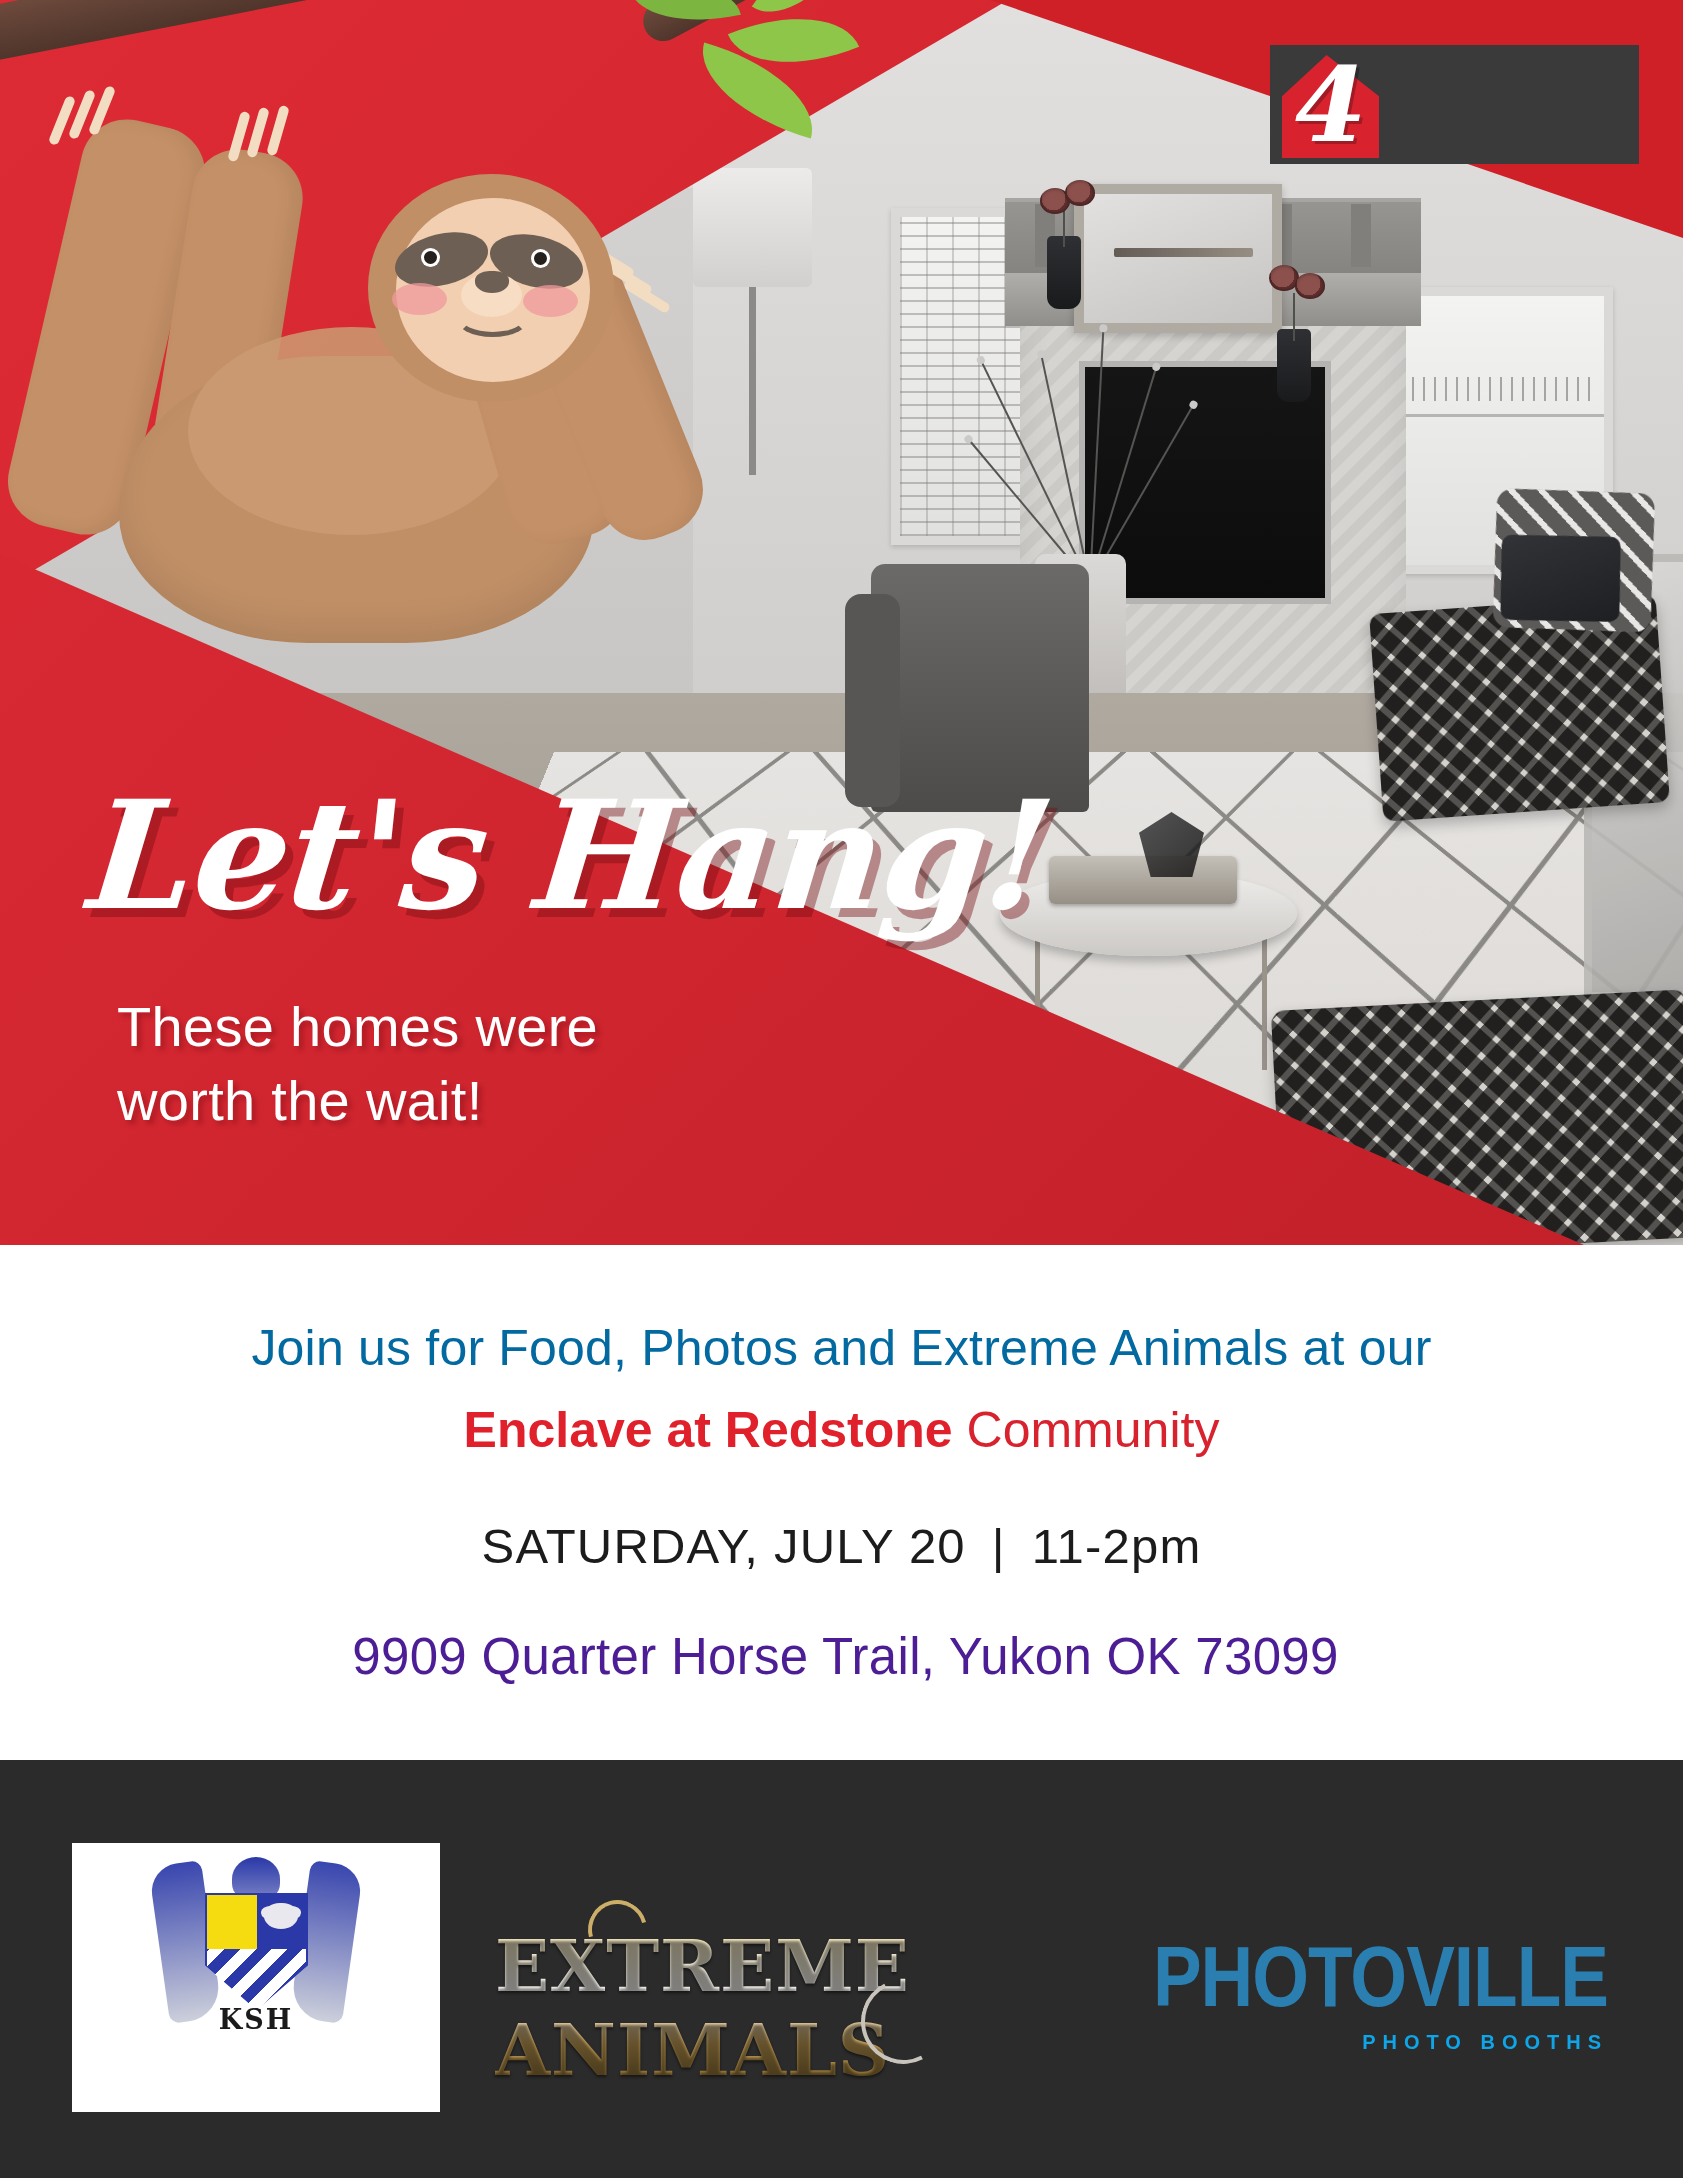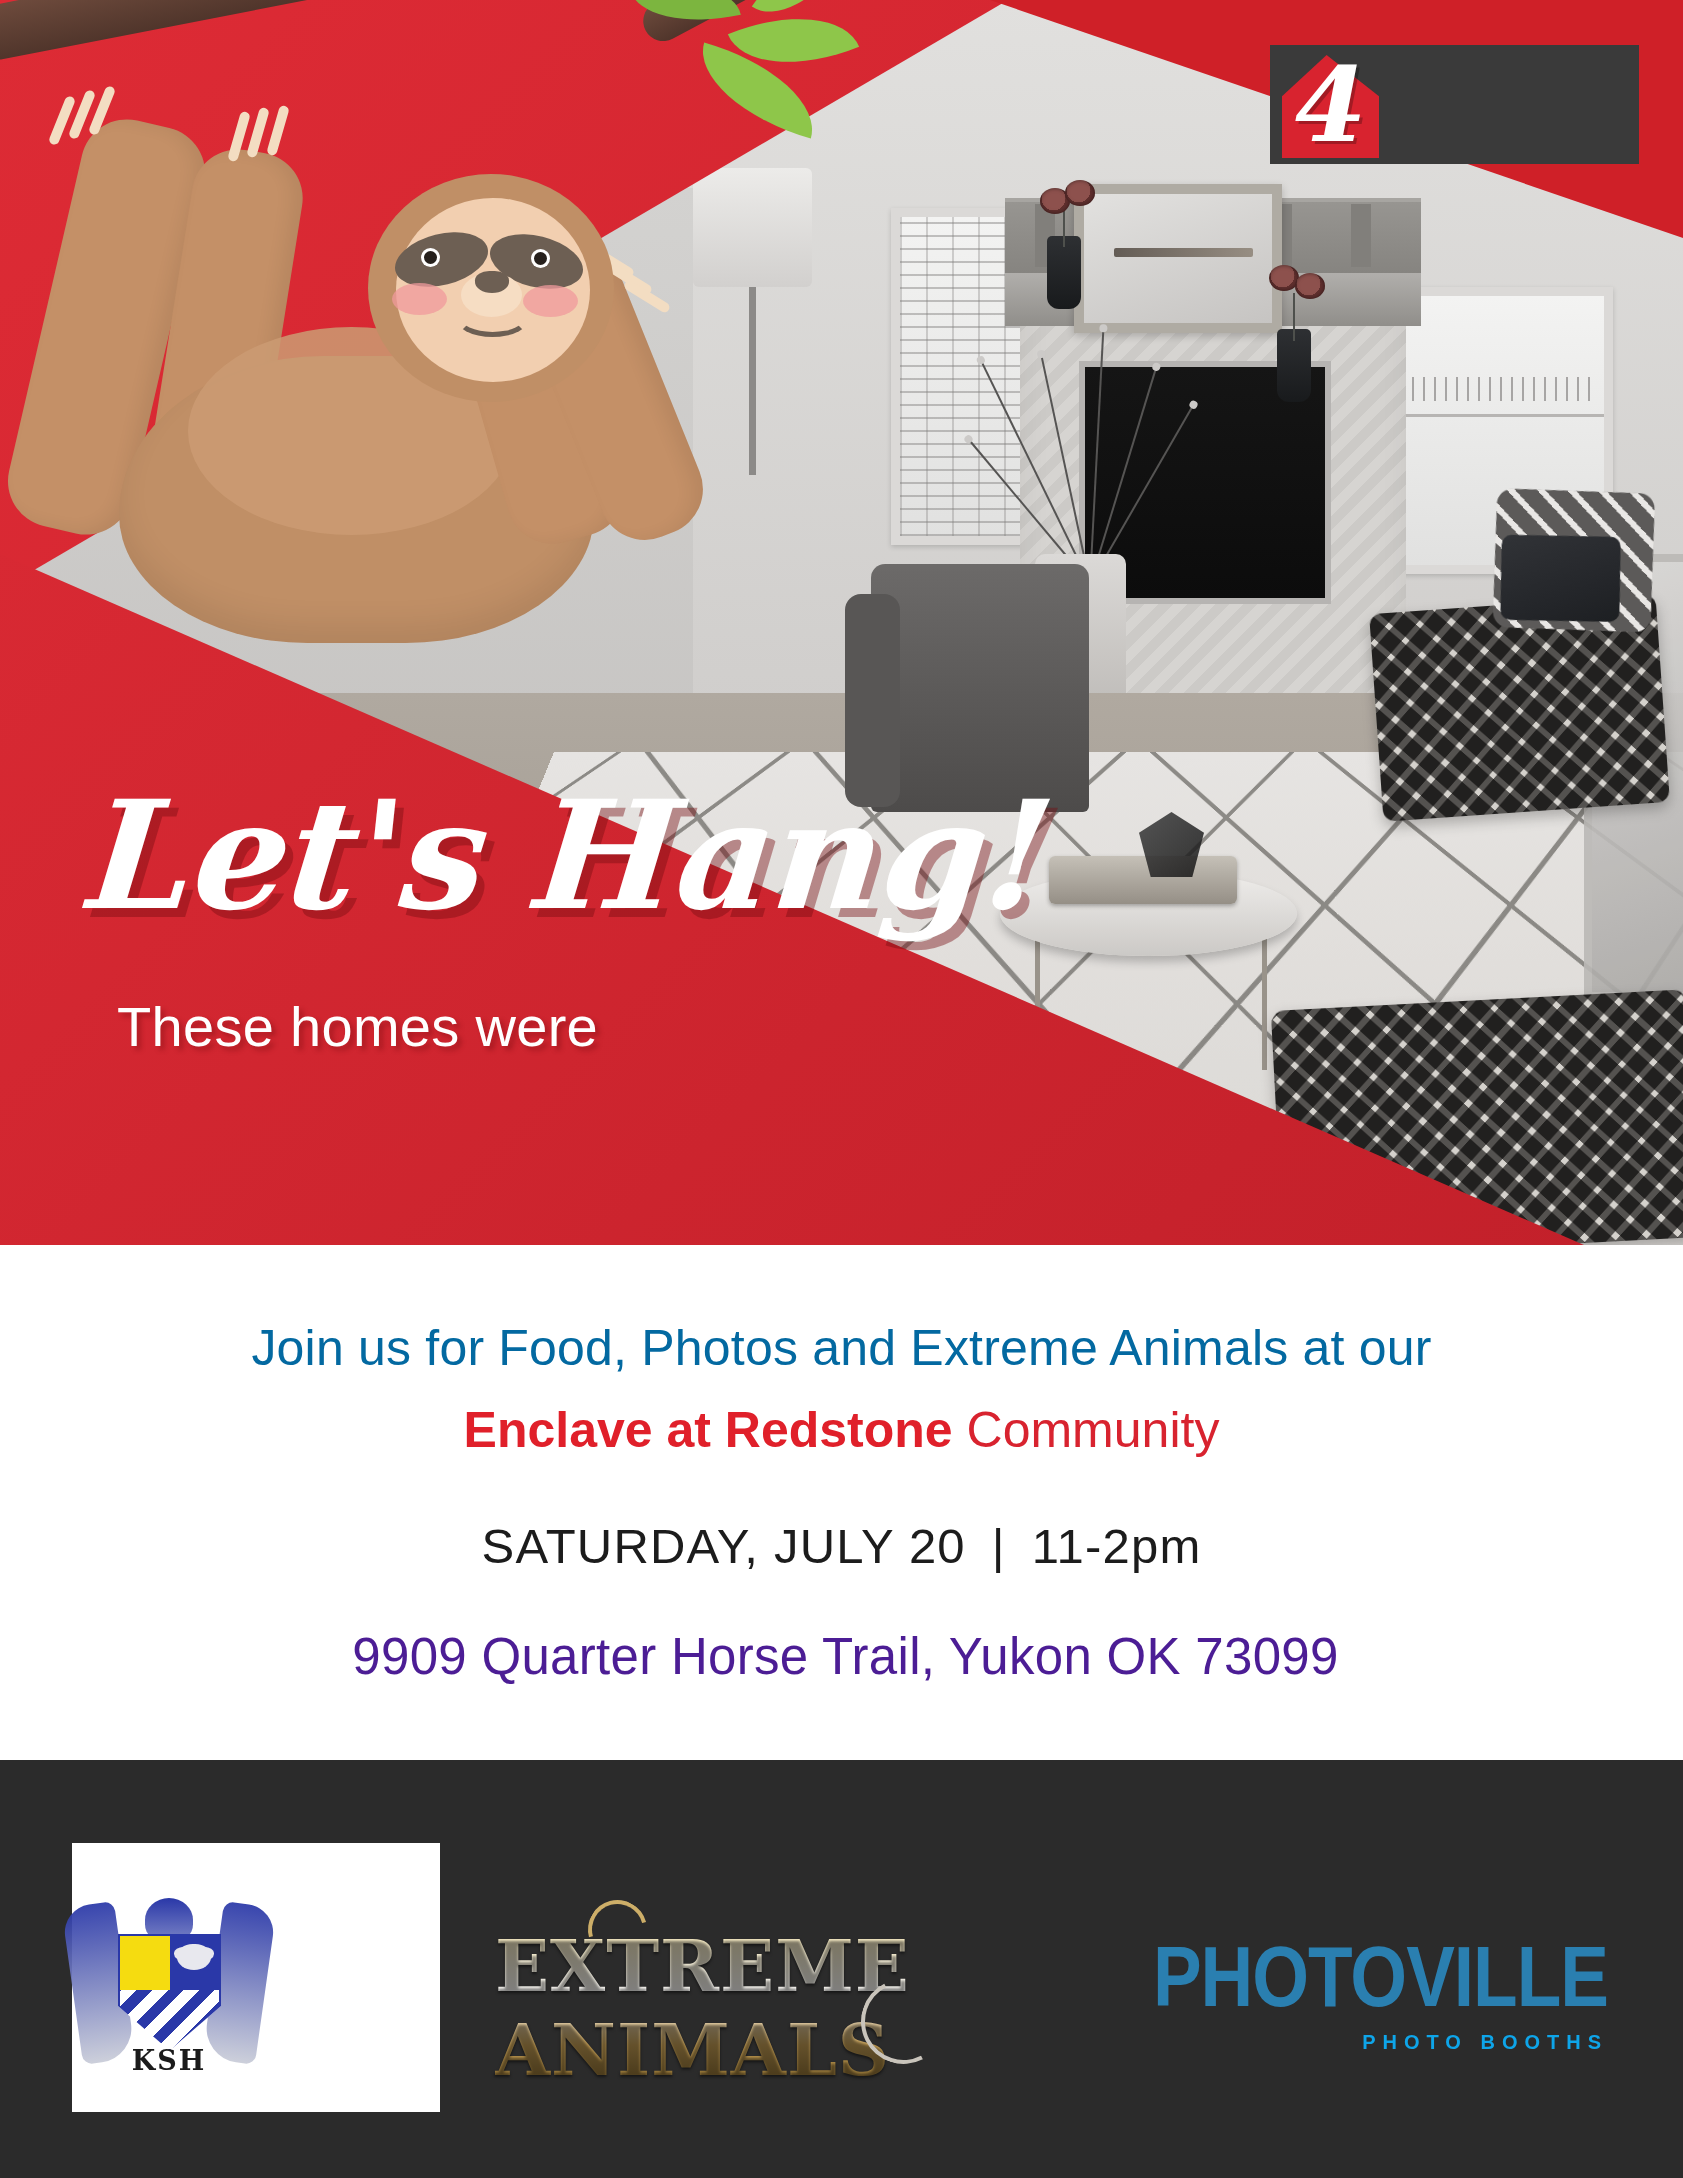--- a/index.html
+++ b/index.html
@@ -206,21 +206,21 @@
   .info-line2{margin-top:24px;font-size:50px;color:#d8232f;}
   .info-line2 b{font-weight:700;color:#e0202a;}
   .info-date{margin-top:59px;font-size:49px;color:#1c1c1c;letter-spacing:1.2px;}
   .info-date .bar{color:#1c1c1c;padding:0 26px;}
   .info-addr{margin-top:53px;font-size:51px;color:#4c1d95;letter-spacing:0.3px;margin-left:8px;}
 
   
   .footer{position:absolute;left:0;top:1760px;width:1683px;height:418px;background:#2b2b2b;
     display:flex;align-items:center;}
   .sp-klemm{position:absolute;left:72px;top:83px;width:368px;height:269px;background:#ffffff;
-    display:flex;align-items:center;justify-content:flex-start;}
+    display:flex;flex-direction:column;align-items:center;justify-content:flex-start;}
   .crest{position:relative;margin-top:14px;width:194px;height:174px;}
   .crest .mantling-l,.crest .mantling-r{position:absolute;top:6px;width:53px;height:158px;
     background:linear-gradient(180deg,#2a38a8,#c9ccd8);border-radius:28px 10px 34px 10px;opacity:.93;}
   .crest .mantling-l{left:0;transform:rotate(-8deg);}
   .crest .mantling-r{right:0;transform:rotate(8deg) scaleX(-1);}
   .crest .plume{position:absolute;left:73px;top:0;width:48px;height:44px;
     background:linear-gradient(180deg,#2a38a8,#7b84c6);border-radius:50% 50% 40% 40%;}
   .crest .shield{position:absolute;left:46px;top:36px;width:103px;height:117px;
     background:#ffffff;border:2px solid #2a38a8;
     clip-path:polygon(0 0,100% 0,100% 62%,50% 100%,0 62%);overflow:hidden;}
@@ -368,20 +368,21 @@
       <div class="eye eye-l"></div>
       <div class="eye eye-r"></div>
       <div class="snout"></div>
       <div class="nose"></div>
       <div class="smile"></div>
     </div>
 
     <div class="hero-title">Let's Hang!</div>
     <div class="hero-sub">
       <div>These homes were</div>
+      <div>worth the wait!</div>
     </div>
 
     <div class="logo">
       <div class="logo-4">
         <div class="roof"></div>
         <div class="glyph">4</div>
       </div>
     </div>
   </div>
 

